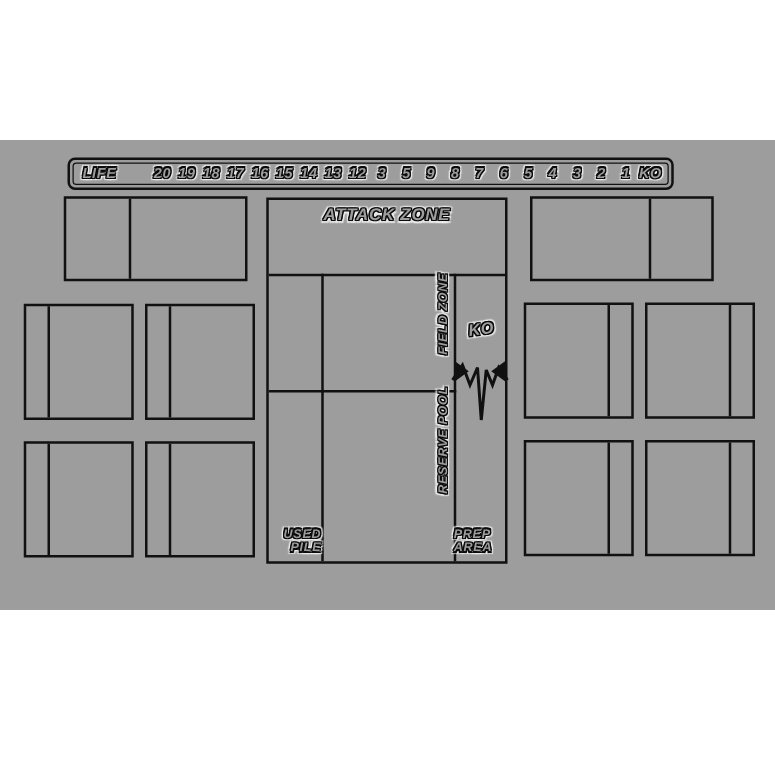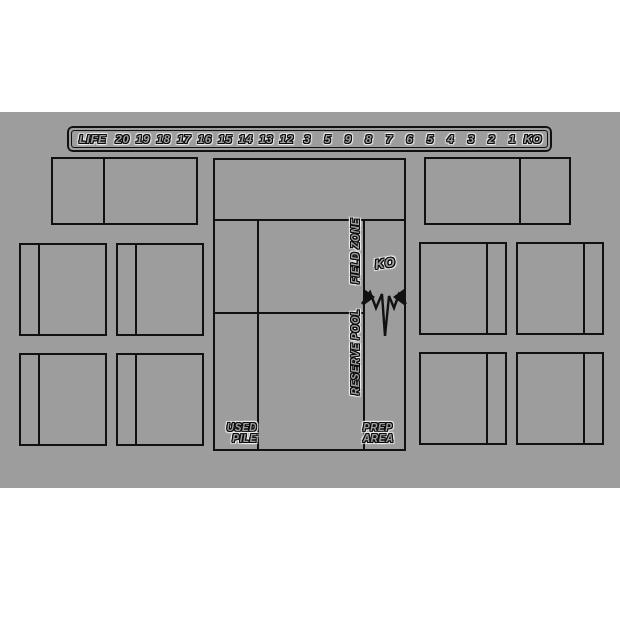--- a/index.html
+++ b/index.html
@@ -33,21 +33,21 @@
       -1px  0   0 #0b0b0b, 1px  0   0 #0b0b0b,
       -1px  1px 0 #0b0b0b, 0  1px 0 #0b0b0b, 1px  1px 0 #0b0b0b,
       -2px -2px 1px #ececec, 0 -2px 1px #ececec, 2px -2px 1px #ececec,
       -2px  0   1px #ececec, 2px  0   1px #ececec,
       -2px  2px 1px #ececec, 0  2px 1px #ececec, 2px  2px 1px #ececec;
   }
 
   
   .life-bar {
     position: absolute;
-    left: 67px; top: 14px;
+    left: 54px; top: 14px;
     width: 485px; height: 26px;
     border: 2px solid #111;
     border-radius: 6px;
     padding: 2px;
   }
   .life-inner {
     width: 100%; height: 100%;
     border: 1px solid #111;
     border-radius: 3px;
     display: flex;
@@ -56,20 +56,21 @@
   .life-label {
     font-size: 11.5px;
     padding: 0 6px 0 7px;
   }
   .life-cells {
     flex: 1;
     display: flex;
     align-items: center;
     height: 100%;
     padding-right: 4px;
+    margin-left: 21px;
   }
   .life-cell {
     flex: 1;
     text-align: center;
     font-size: 11.5px;
   }
 
   
   .slot {
     position: absolute;
@@ -202,20 +203,21 @@
     <div class="slot square" style="left:516px; top:240px;">
       <div class="vline" style="right:17px;"></div>
     </div>
 
     <div class="panel">
       <div class="pline attack-divider"></div>
       <div class="pline col-line-1"></div>
       <div class="pline col-line-2"></div>
       <div class="pline mid-divider"></div>
 
+      <div class="otext attack-label">ATTACK ZONE</div>
       <div class="otext vlabel field-label">FIELD ZONE</div>
       <div class="otext vlabel reserve-label">RESERVE POOL</div>
       <div class="otext ko-label">KO</div>
       <div class="otext corner-label used-label">USED
 PILE</div>
       <div class="otext corner-label prep-label">PREP
 AREA</div>
 
       <svg class="crack" viewBox="0 0 52 60" xmlns="http://www.w3.org/2000/svg">
         <path d="M6,5 L17,13 L6,21 Z" fill="#111" stroke="none"></path>

